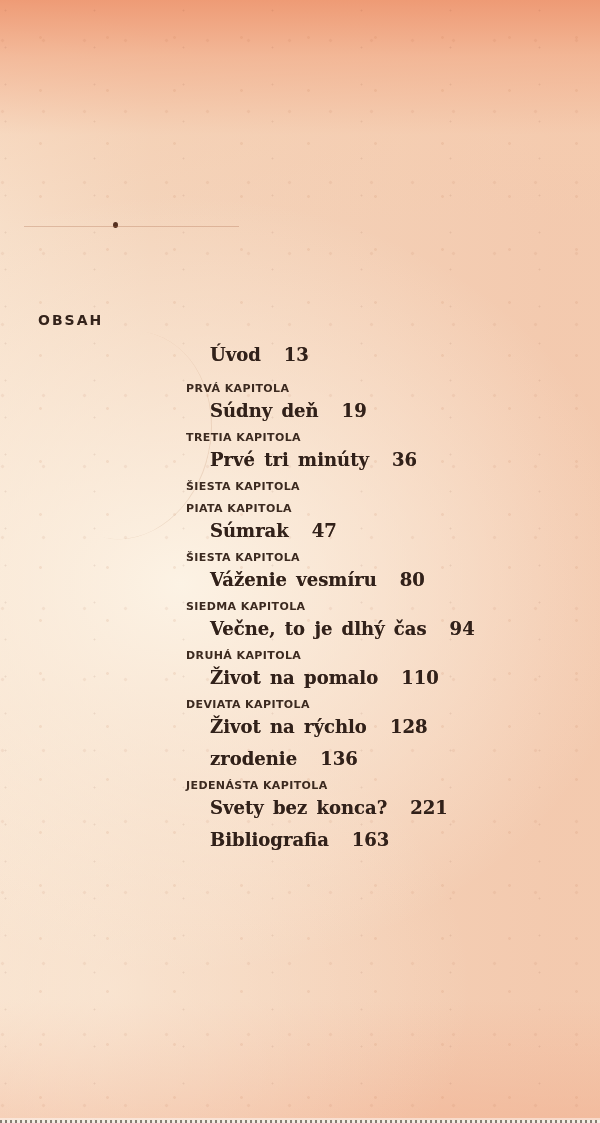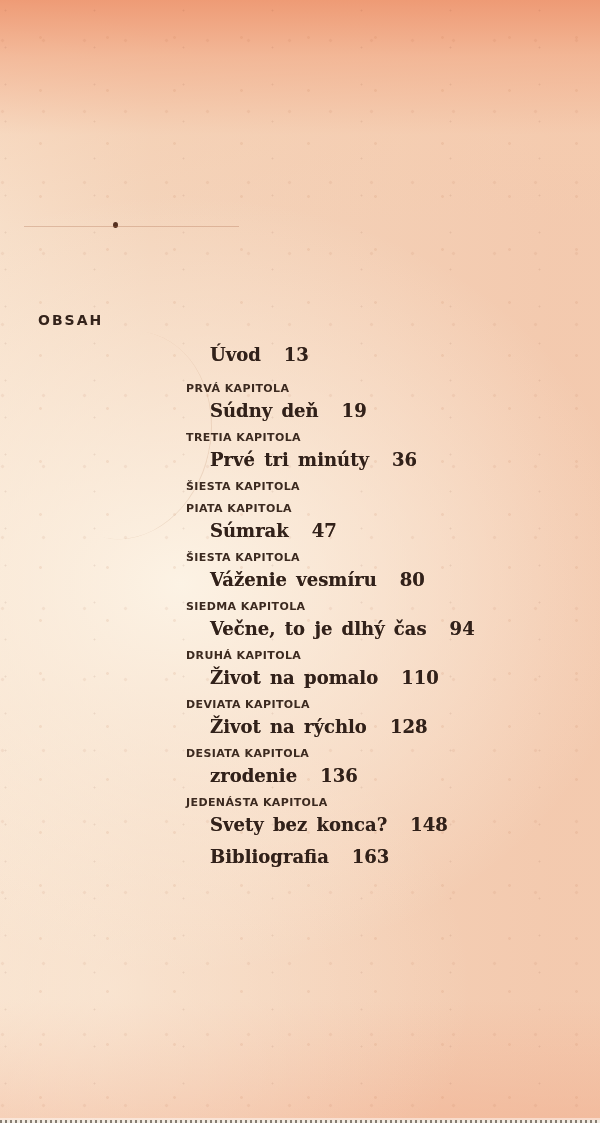--- a/index.html
+++ b/index.html
@@ -128,27 +128,26 @@
       <div class="chap">DRUHÁ KAPITOLA</div>
       <div class="line"><span>Život na pomalo</span><span class="page-num">110</span></div>
     </div>
 
     <div class="entry">
       <div class="chap">DEVIATA KAPITOLA</div>
       <div class="line"><span>Život na rýchlo</span><span class="page-num">128</span></div>
     </div>
 
     <div class="entry">
-      <div class="chap">DESIATA KAPITOLA</div>
       <div class="line"><span>zrodenie</span><span class="page-num">136</span></div>
     </div>
 
     <div class="entry">
       <div class="chap">JEDENÁSTA KAPITOLA</div>
-      <div class="line"><span>Svety bez konca?</span><span class="page-num">148</span></div>
+      <div class="line"><span>Svety bez konca?</span><span class="page-num">221</span></div>
     </div>
 
     <div class="entry">
       <div class="line"><span>Bibliografia</span><span class="page-num">163</span></div>
     </div>
 
   </div>
 
   <div class="perforation"></div>
 </div>

